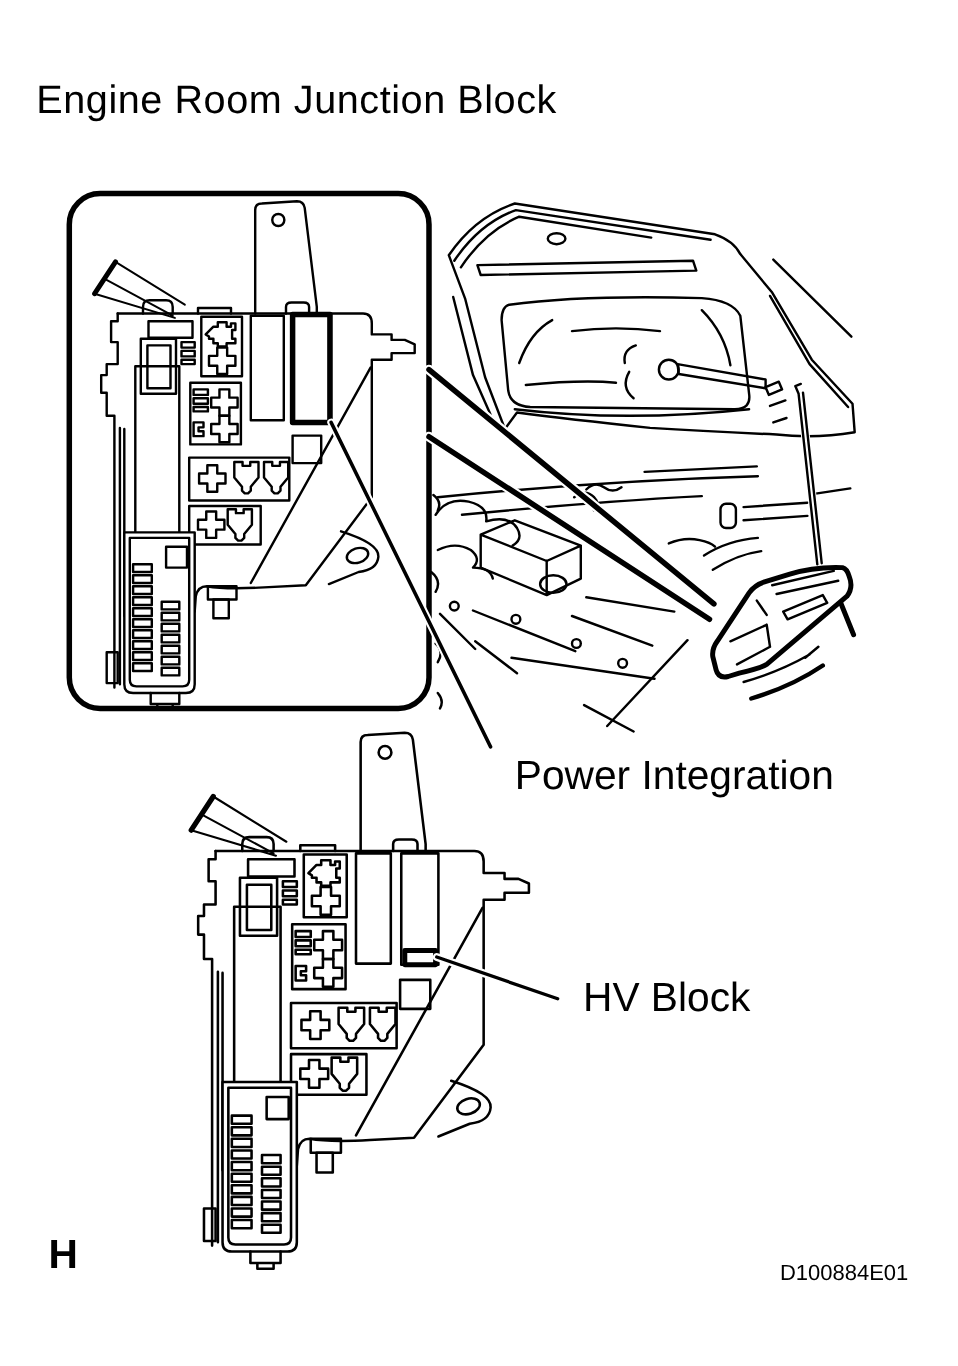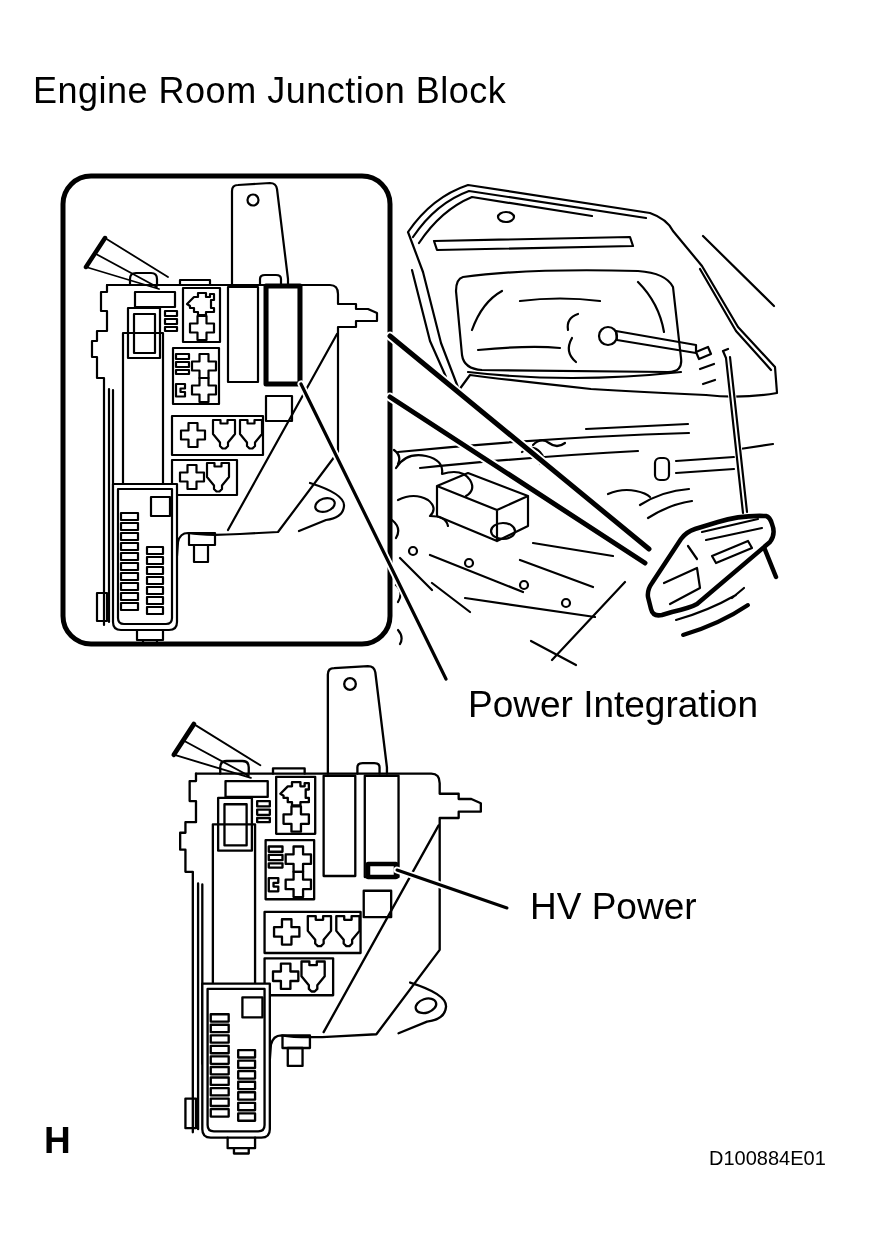--- a/index.html
+++ b/index.html
@@ -183,16 +183,16 @@
       <rect x="368" y="864" width="28" height="13" stroke="currentColor" stroke-width="4.5"></rect>
       <g>
         <path d="M397,870 L507,908" stroke="#fff" stroke-width="7"></path>
         <path d="M397,870 L507,908" stroke="currentColor" stroke-width="3"></path>
       </g>
     </g>
   </svg>
 
   <h1 class="lbl title" style="margin:0;font-weight:400">Engine Room Junction Block</h1>
   <div class="lbl pi-label">Power Integration</div>
-  <div class="lbl hv-label">HV Power</div>
+  <div class="lbl hv-label">HV Block</div>
   <div class="lbl page-letter">H</div>
   <div class="lbl figure-code">D100884E01</div>
 </div>
 
 </body></html>

